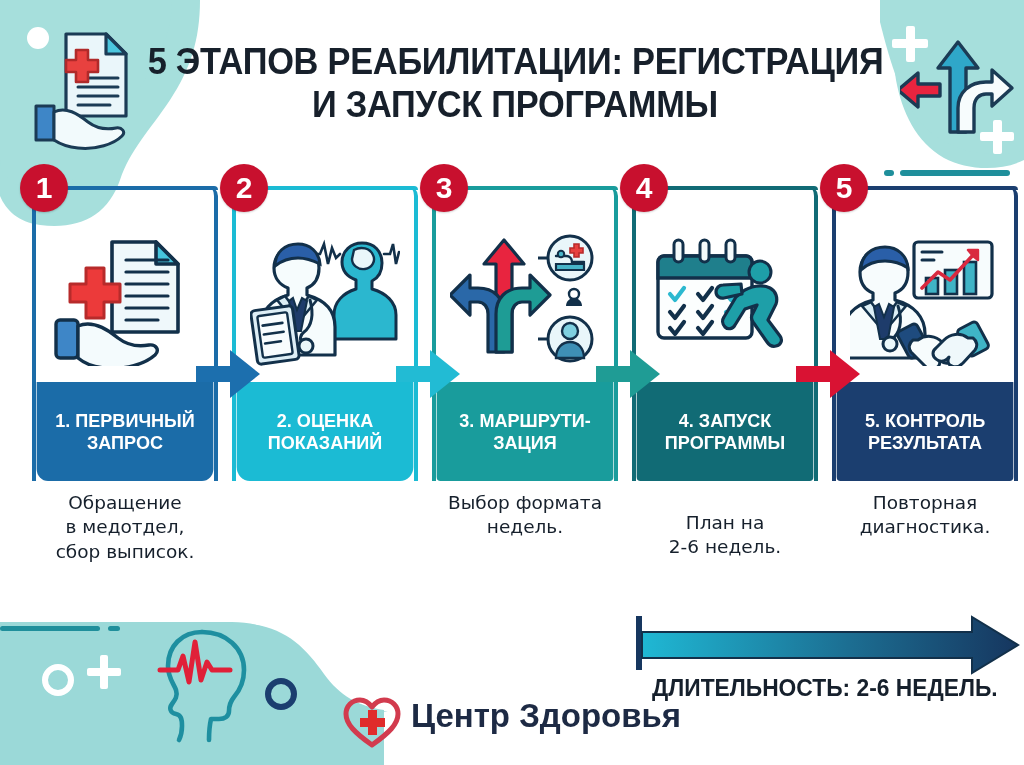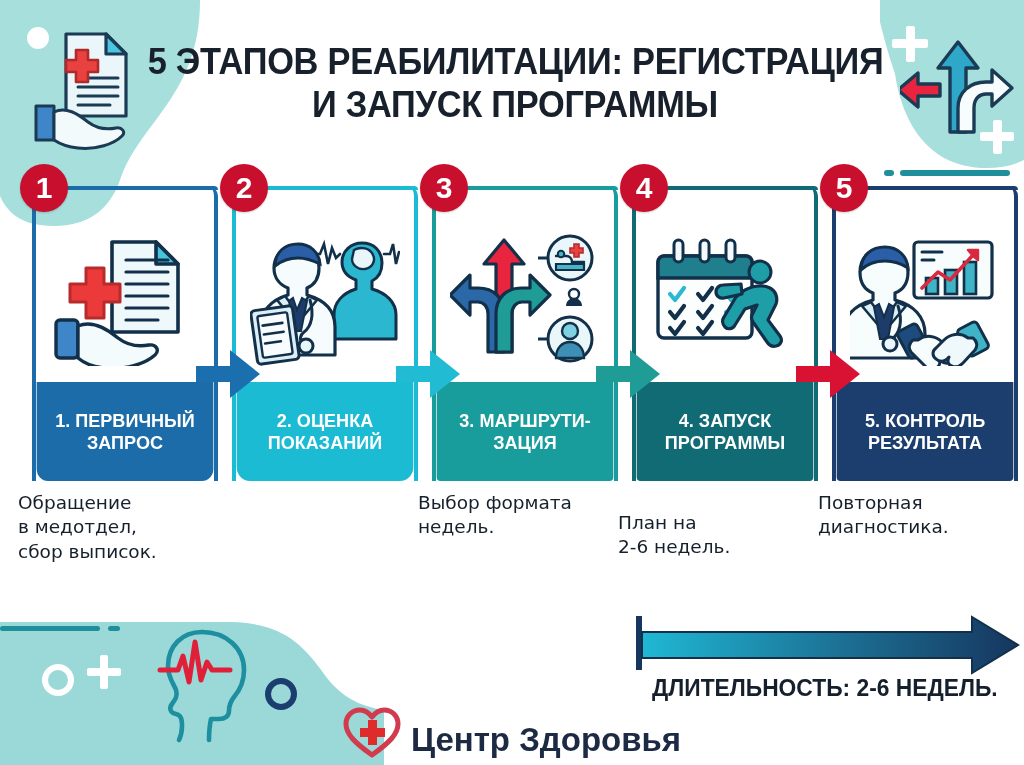--- a/index.html
+++ b/index.html
@@ -63,41 +63,41 @@
   .badge{
     position:absolute;left:-16px;top:-22px;width:48px;height:48px;
     border-radius:50%;background:#C8102E;
     display:flex;align-items:center;justify-content:center;
     color:#fff;font-weight:bold;font-size:30px;line-height:1;
     box-shadow:0 1px 2px rgba(0,0,0,.18);
     z-index:3;
   }
   .caption{
     position:absolute;top:305px;left:-14px;width:214px;
-    text-align:left;color:#16202c;
+    text-align:center;color:#16202c;
     font-size:18.5px;line-height:1.32;
     font-family:"DejaVu Sans","Liberation Sans",sans-serif;
   }
 
   
   .conn{position:absolute;top:160px;z-index:6;}
 
   
   .duration{position:absolute;left:630px;top:614px;width:394px;height:96px;z-index:6;}
   .duration-text{
     position:absolute;left:22px;top:60px;width:372px;
     font-weight:bold;font-size:24px;color:#16202c;
     letter-spacing:0px;white-space:nowrap;
     transform:scaleX(0.95);transform-origin:left top;
   }
 
   
   .footer{
     position:absolute;left:0;top:697px;width:1024px;height:62px;z-index:6;
-    display:flex;align-items:flex-end;justify-content:center;gap:10px;
+    display:flex;align-items:flex-start;justify-content:center;gap:10px;
   }
   .footer-name{
     font-size:33px;font-weight:bold;color:#1d2a44;
     letter-spacing:0px;
   }
 </style>
 </head>
 <body>
 
 <div id="canvas">

